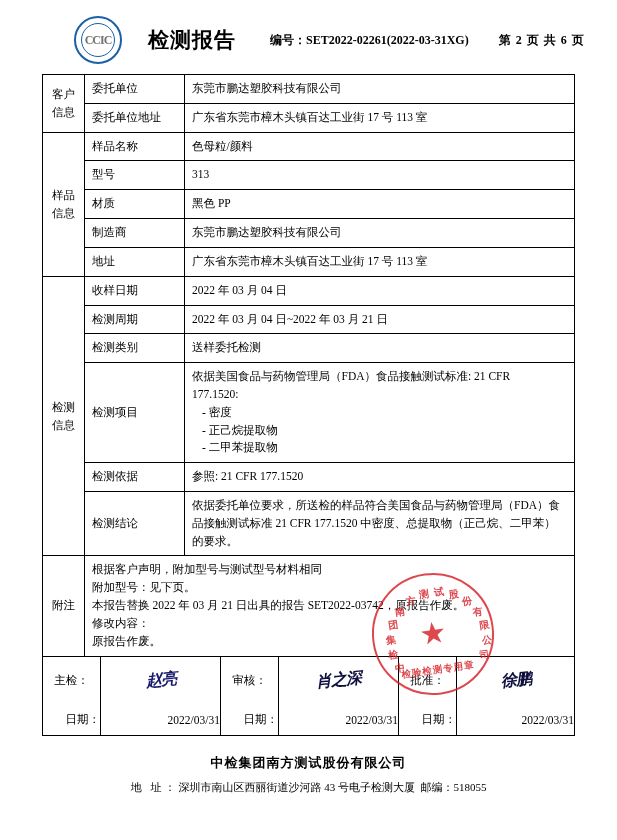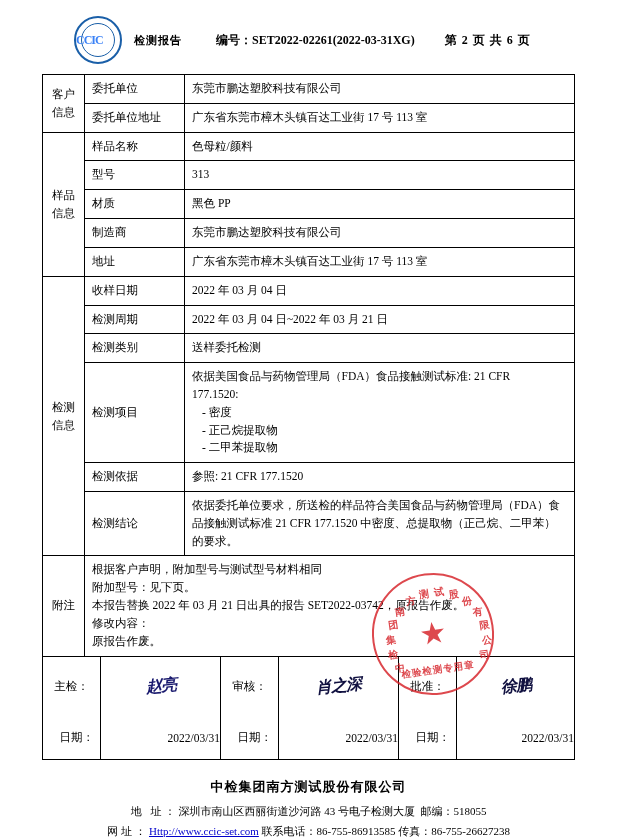--- a/index.html
+++ b/index.html
@@ -42,30 +42,31 @@
     content: "";
     position: absolute;
     left: 5px; top: 5px; right: 5px; bottom: 5px;
     border: 1px solid #1a5fa8;
     border-radius: 50%;
   }
   .logo-text {
     position: absolute;
     left: 0; right: 0; top: 50%;
     transform: translateY(-50%);
+    text-align: center;
     font-size: 12px;
     font-weight: bold;
-    color: #3b82f6;
+    color: #737373;
     letter-spacing: -1px;
     font-family: "Liberation Serif", serif;
   }
   .report-title {
-    font-size: 11px;
-    font-weight: bold;
-    margin-left: 12px;
+    font-size: 21px;
+    font-weight: bold;
+    margin-left: 26px;
     letter-spacing: 1px;
   }
   .report-no {
     margin-left: 34px;
     font-size: 12px;
     font-weight: bold;
     white-space: nowrap;
   }
   .page-no {
     margin-left: 30px;
@@ -127,21 +128,21 @@
     border-top: none;
     height: 34px;
     font-size: 11.5px;
     vertical-align: middle;
   }
   table.sig tr.row1 td { height: 48px; border-bottom: none; }
   table.sig tr.row2 td { height: 30px; text-align: right; }
   .sig-label {
     width: 56px;
     text-align: center;
-    padding: 6px;
+    padding: 0;
   }
   .sig-value {
     text-align: center;
     position: relative;
     padding: 0;
   }
   .hand {
     font-family: "Liberation Serif", serif;
     font-style: italic;
     font-size: 16px;
@@ -382,18 +383,15 @@
       <div class="star">★</div>
       <div class="inner-text">检验检测专用章</div>
     </div>
   </div>
 
   <div class="footer">
     <div class="company">中检集团南方测试股份有限公司</div>
     <div>
       <span class="spaced">地  址：</span><span>深圳市南山区西丽街道沙河路 43 号电子检测大厦</span>&nbsp;&nbsp;<span>邮编：</span><span>518055</span>
     </div>
-    <div>
-      <span class="spaced">网址：</span><a href="#">Http://www.ccic-set.com</a>&nbsp;<span>联系电话：</span><span>86-755-86913585</span>&nbsp;<span>传真：</span><span>86-755-26627238</span>
-    </div>
   </div>
 
 </div>
 
 </body></html>

